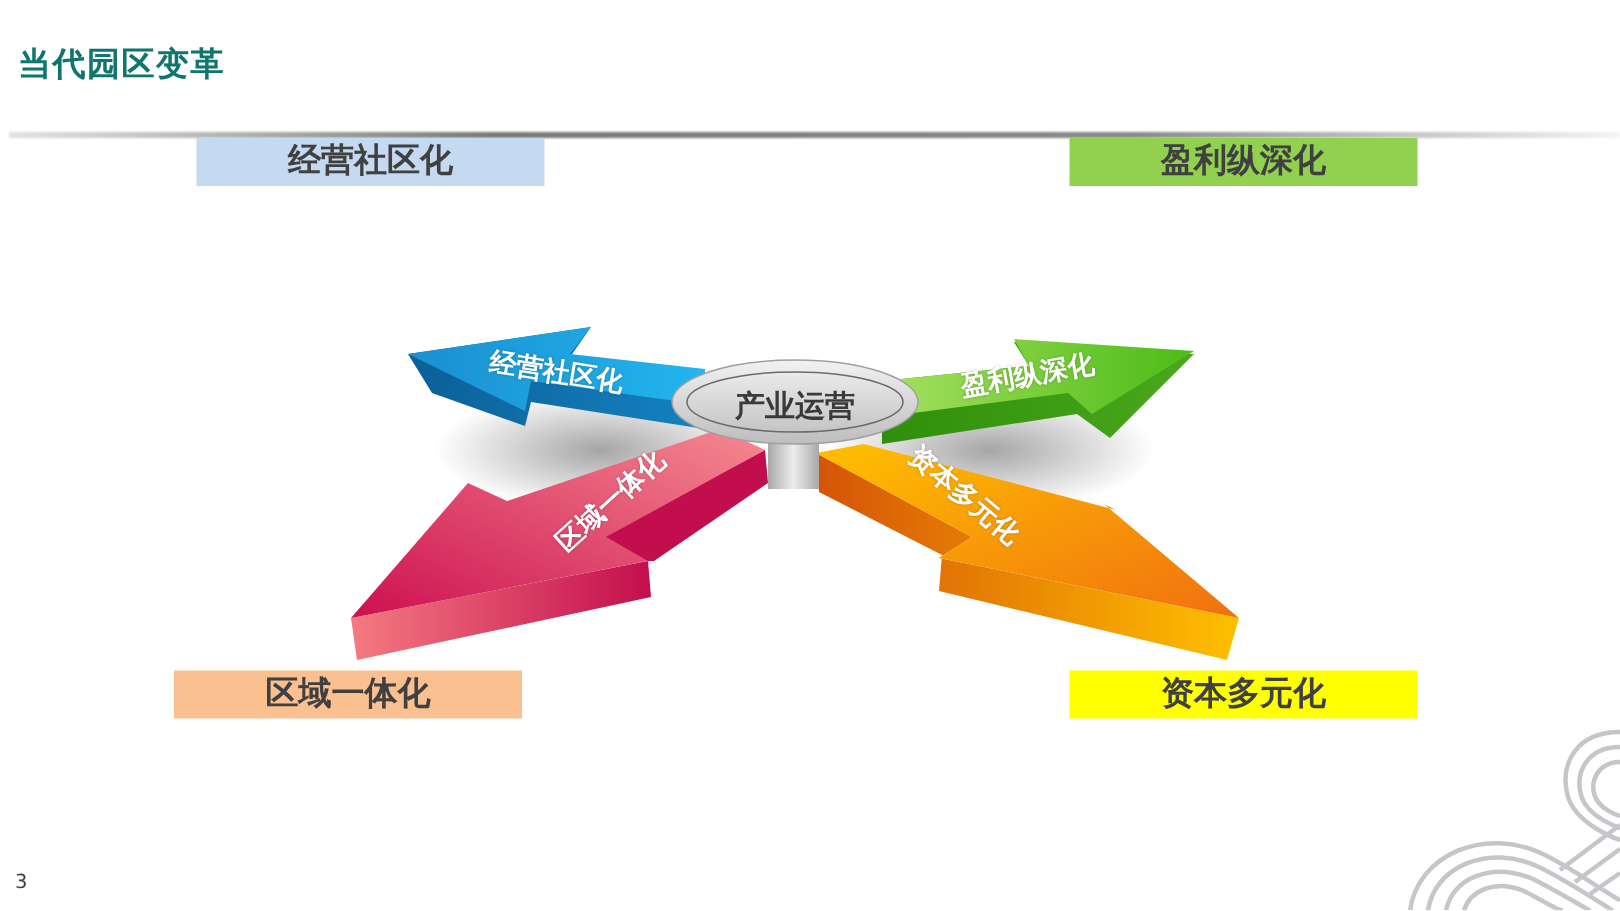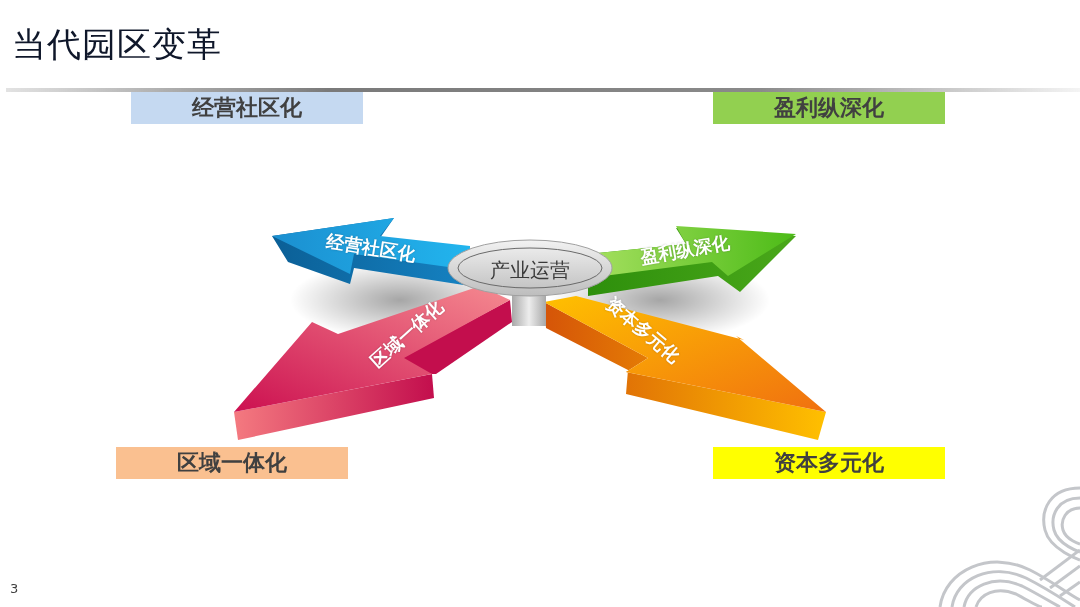--- a/index.html
+++ b/index.html
@@ -3,21 +3,21 @@
 <meta charset="utf-8">
 <style>
   html, body { margin: 0; padding: 0; }
   body {
     width: 1080px; height: 607px; position: relative; overflow: hidden;
     background: #ffffff;
     font-family: "DejaVu Sans", "Liberation Sans", sans-serif;
   }
   .title {
     position: absolute; left: 12px; top: 20px;
-    font-size: 34px; font-weight: normal; color: #0f172a;
+    font-size: 22px; font-weight: bold; color: #0f766e;
     letter-spacing: 1px; line-height: 48px;
   }
   .title-rule {
     position: absolute; left: 6px; top: 88px; width: 1074px; height: 4px;
     background: linear-gradient(to right, rgba(160,160,160,0.3) 0%, #7a7a7a 30%, #8a8a8a 70%, rgba(200,200,200,0.2) 100%);
     filter: blur(0.6px);
   }
   .label-box {
     position: absolute; height: 32px; line-height: 32px;
     text-align: center; font-size: 22px; font-weight: bold; color: #404040;
@@ -28,21 +28,21 @@
   .lb-br { left: 713px; top: 447px; width: 232px; }
 
   .diagram { position: absolute; left: 0; top: 0; width: 1080px; height: 607px; }
   .arrow-text {
     position: absolute; color: #ffffff; font-weight: bold; font-size: 18px;
     white-space: nowrap; text-shadow: 0 0 2px rgba(0,0,0,0.25);
     transform-origin: center center;
   }
   .hub-text {
     position: absolute; left: 470px; top: 256px; width: 120px; text-align: center;
-    font-size: 20px; color: #3a3a3a; font-weight: normal; line-height: 28px;
+    font-size: 20px; color: #3a3a3a; font-weight: bold; line-height: 28px;
   }
   .page-number {
     position: absolute; left: 10px; top: 581px; font-size: 13px; color: #404040;
   }
   .logo { position: absolute; left: 930px; top: 470px; width: 150px; height: 137px; }
 </style>
 </head>
 <body>
 
 <div class="title">当代园区变革</div>

